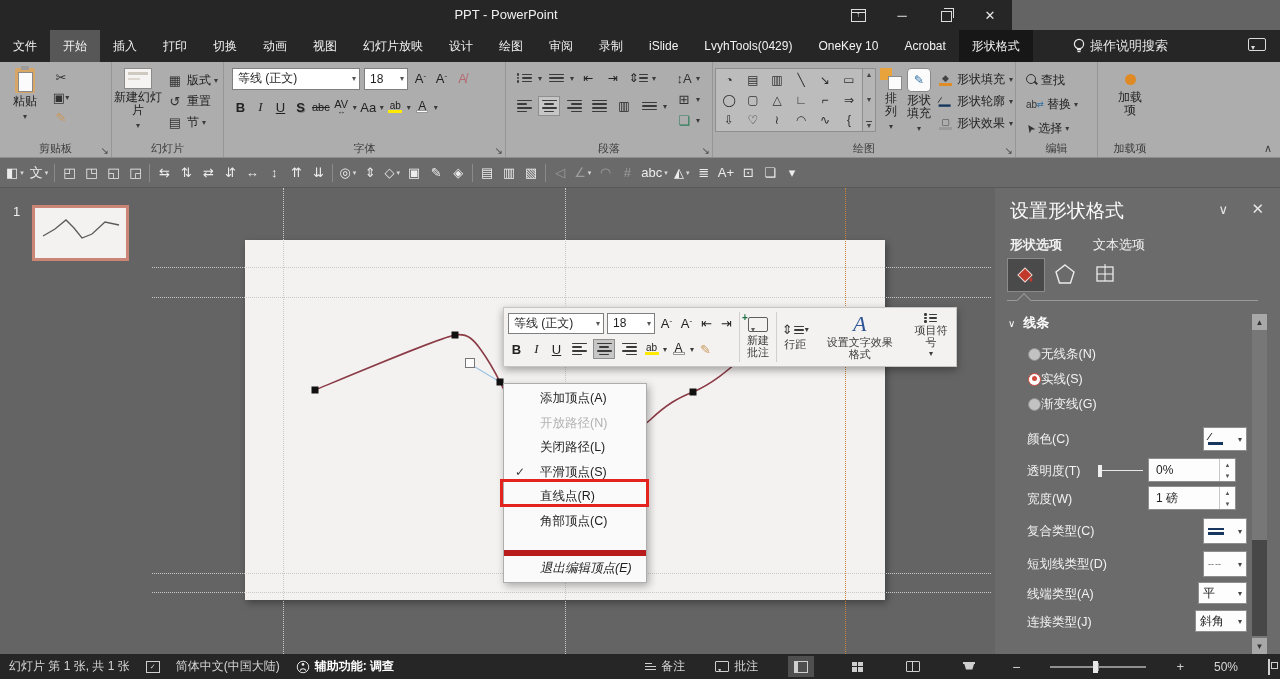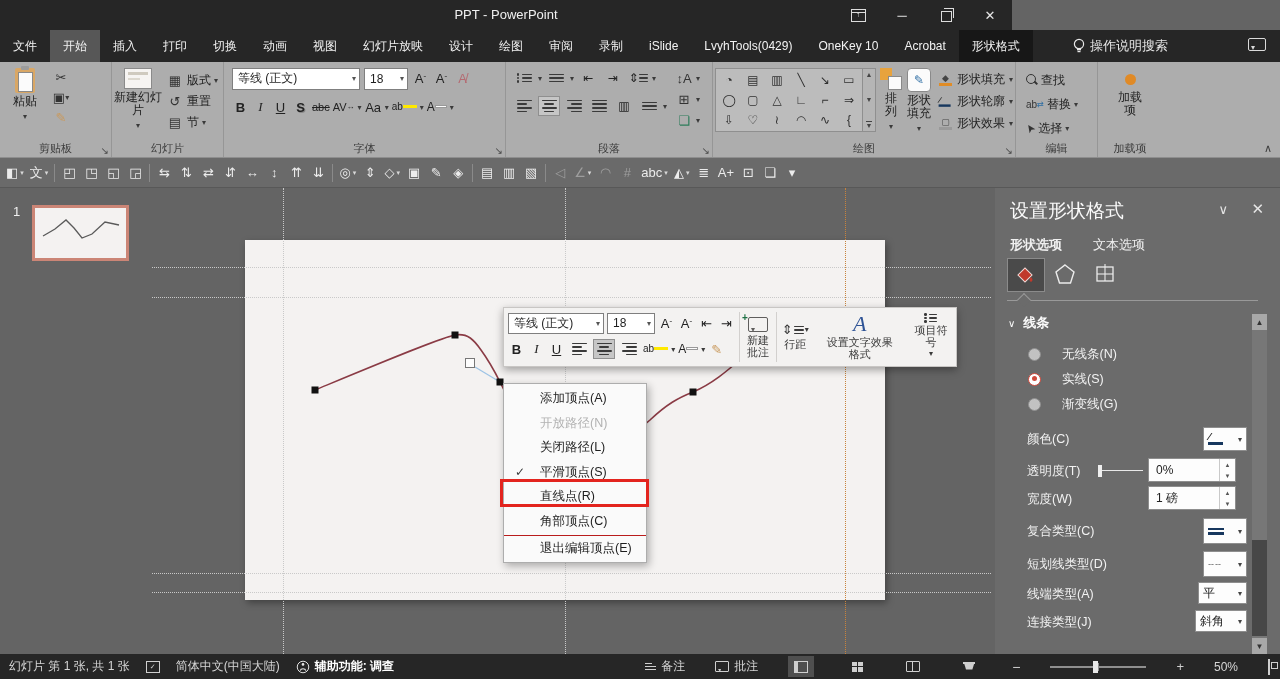--- a/index.html
+++ b/index.html
@@ -56,21 +56,21 @@
   .combo .caret{color:#555;}
   .fname{width:118px;}
   .fsize{width:34px;}
   .fbtn{display:inline-flex;align-items:center;justify-content:center;min-width:17px;height:20px;font-size:13px;color:#222;}
   .bold{font-weight:bold;}
   .ital{font-style:italic;font-family:"Liberation Serif",serif;}
   .unders{text-decoration:underline;}
   .strike{text-decoration:line-through;font-size:11px;}
   .hl ins{display:block;height:3px;width:14px;background:#ffe900;text-decoration:none;margin-top:-1px;}
   .fc ins{display:block;height:3px;width:12px;background:#fdfdfd;border:1px solid #999;text-decoration:none;margin-top:-1px;box-sizing:border-box;}
-  .stk{display:inline-flex;flex-direction:row;align-items:center;line-height:10px;}
+  .stk{display:inline-flex;flex-direction:column;align-items:center;line-height:10px;}
   .stk small{font-size:8px;line-height:6px;}
   
   .bars{display:inline-flex;flex-direction:column;gap:2px;width:15px;}
   .bars i{display:block;height:1.6px;background:#3a3a3a;border-radius:1px;}
   .bars.bul i{position:relative;margin-left:5px;}
   .bars.bul i:before{content:"";position:absolute;left:-5px;top:-0.5px;width:2.5px;height:2.5px;background:#3a3a3a;border-radius:50%;}
   .al-l i:nth-child(2){width:70%;} .al-l i:nth-child(4){width:70%;}
   .al-c i:nth-child(2){width:70%;margin:0 auto;} .al-c i:nth-child(4){width:70%;margin:0 auto;}
   .al-r i:nth-child(2){width:70%;margin-left:30%;} .al-r i:nth-child(4){width:70%;margin-left:30%;}
   .pbtn{display:inline-flex;align-items:center;justify-content:center;width:22px;height:20px;}
@@ -122,36 +122,36 @@
   .bubbleic{width:18px;height:13px;border:1.4px solid #5f5e5d;border-radius:2px;position:relative;}
   .bubbleic:before{content:"+";position:absolute;left:-7px;top:-6px;color:#1d7044;font-size:10px;font-weight:bold;}
   .bubbleic:after{content:"";position:absolute;left:2px;bottom:-5px;border:4px solid transparent;border-top-color:#5f5e5d;border-right-width:2px;border-left-width:2px;}
   .bigA{font-size:22px;color:#2f5496;font-style:italic;font-family:"Liberation Serif",serif;line-height:20px;}
   .lsico{display:flex;align-items:center;gap:1px;font-size:13px;color:#333;}
   
   .cmenu{position:absolute;left:353px;top:195px;width:144px;background:#fafafa;border:1px solid #adadad;box-shadow:2px 3px 8px rgba(0,0,0,.3);z-index:4;padding:2px 0;box-sizing:border-box;}
   .cmi{height:24.6px;line-height:24.6px;padding-left:36px;font-size:12.5px;color:#1e1e1e;position:relative;white-space:nowrap;cursor:default;}
   .cmi.disabled{color:#b2b2b2;}
   .cmi.checked:before{content:"✓";position:absolute;left:11px;font-size:12px;color:#3a3a3a;}
-  .cmi.topsep{border-top:1px solid #b91c1c;margin-top:1px;}
+  .cmi.topsep{border-top:6px solid #b91c1c;margin-top:16px;font-style:italic;}
   .redbox{position:absolute;left:350px;top:291px;width:149px;height:28px;border:3px solid #e3241e;z-index:5;box-sizing:border-box;}
   
   .pane{position:relative;width:285px;height:466px;background:#6b6b6b;color:#f0f0f0;flex:none;overflow:hidden;}
   .pane .ptitle{position:absolute;left:15px;top:10px;font-size:19px;color:#fafafa;}
   .pane .pchev{position:absolute;right:52px;top:14px;font-size:13px;color:#e6e6e6;}
   .pane .pclose{position:absolute;right:16px;top:12px;font-size:15px;color:#e6e6e6;}
   .ptab{position:absolute;top:48px;font-size:13px;color:#f0f0f0;}
   .ptab.selected{font-weight:bold;}
   .fillbtn{position:absolute;left:12px;top:70px;width:36px;height:32px;background:#4a4a4a;border:1px solid #8b8b8b;display:flex;align-items:center;justify-content:center;}
   .pico{position:absolute;top:74px;}
   .pdivider{position:absolute;left:12px;right:22px;top:112px;border-top:1px solid #999;}
   .notch{position:absolute;left:24px;top:107px;width:9px;height:9px;background:#6b6b6b;border-left:1px solid #999;border-top:1px solid #999;transform:rotate(45deg);}
   .sectionhdr{position:absolute;left:13px;top:126px;font-size:13px;font-weight:bold;color:#fafafa;}
   .sectionhdr .chev{font-weight:normal;font-size:10px;margin-right:8px;}
-  .radrow{position:absolute;left:33px;display:flex;align-items:center;gap:21px;height:18px;}
+  .radrow{position:absolute;left:33px;display:flex;align-items:center;gap:0;height:18px;}
   .rad{width:13px;height:13px;border-radius:50%;background:#c2c2c2;border:1px solid #8e8e8e;box-sizing:border-box;}
   .radrow.selected .rad{background:#fff;border:1.5px solid #d04a3d;position:relative;}
   .radrow.selected .rad:after{content:"";position:absolute;left:2.5px;top:2.5px;width:5px;height:5px;border-radius:50%;background:#d04a3d;}
   .radlab{font-size:12.5px;color:#f2f2f2;}
   .prow-label{position:absolute;left:32px;font-size:12.5px;color:#f2f2f2;}
   .pbtn2{position:absolute;background:#fdfdfd;border:1px solid #8e8e8e;display:flex;align-items:center;justify-content:space-between;padding:0 4px;box-sizing:border-box;color:#222;}
   .pbtn2 .caret{color:#444;}
   .valbox{position:absolute;width:88px;height:24px;background:#fdfdfd;border:1px solid #8e8e8e;box-sizing:border-box;display:flex;align-items:center;color:#222;font-size:12px;}
   .valbox .vtxt{flex:1;padding-left:7px;}
   .spin{width:15px;height:100%;border-left:1px solid #c9c9c9;display:flex;flex-direction:column;align-items:center;justify-content:space-around;font-size:6px;color:#555;}

